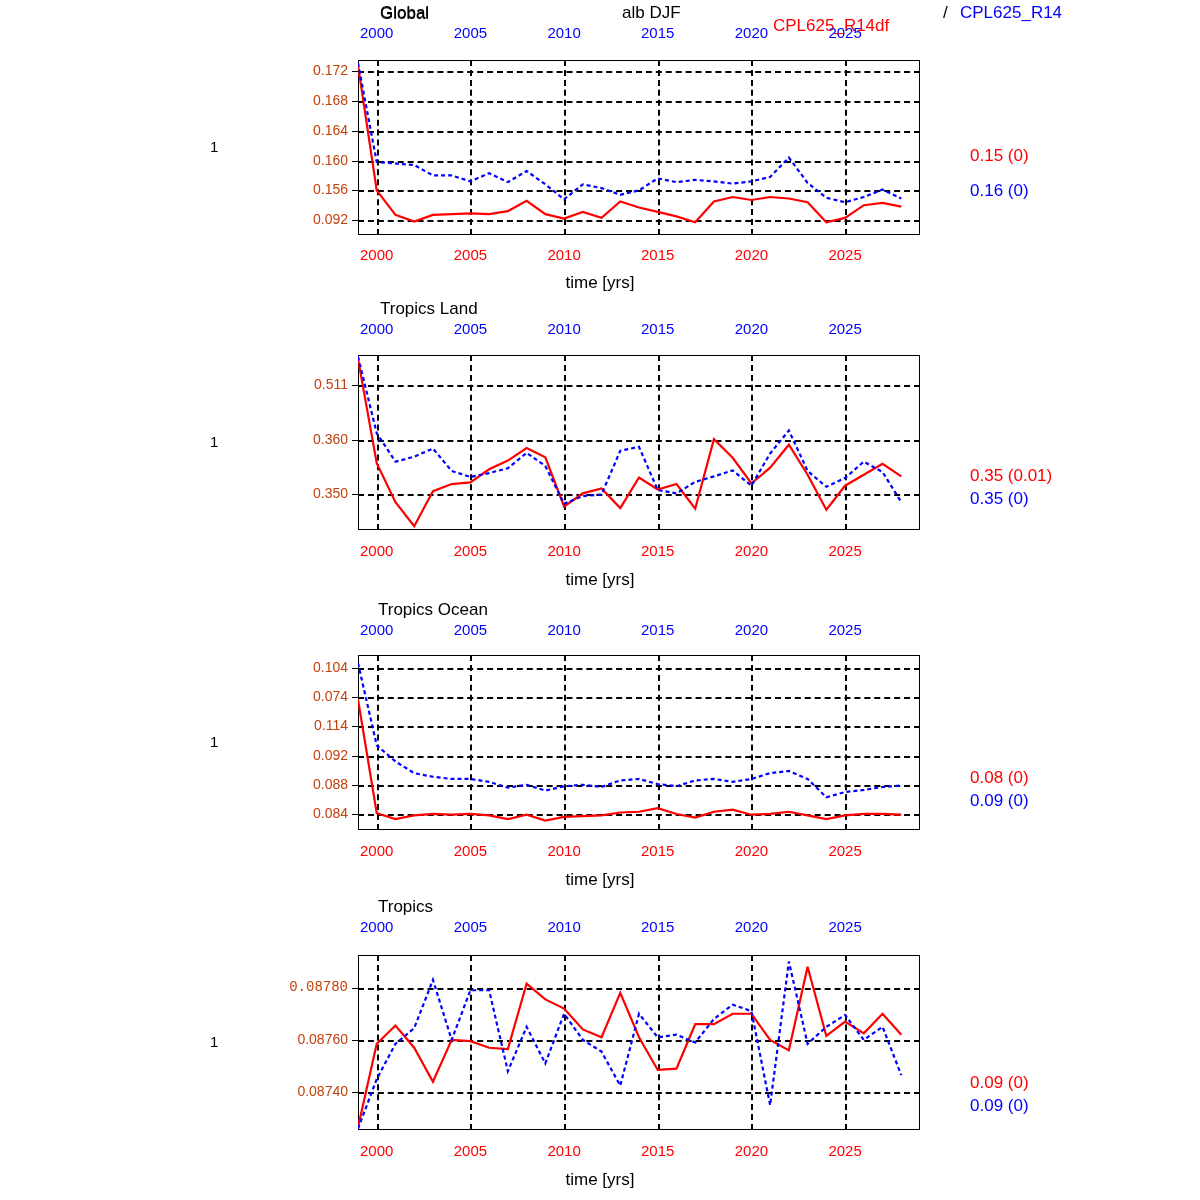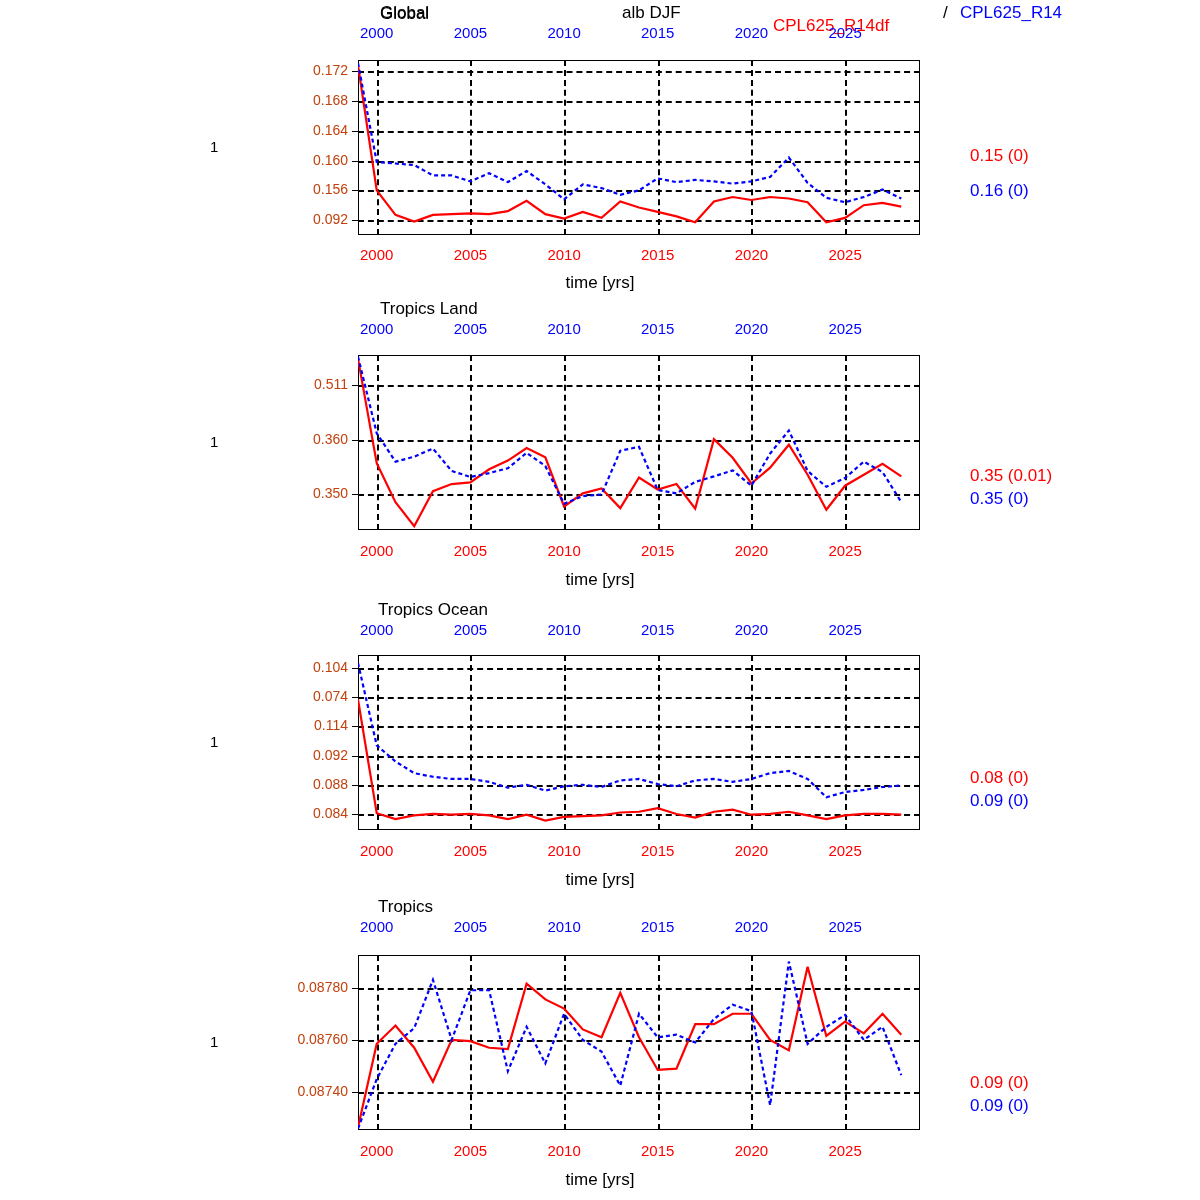--- a/index.html
+++ b/index.html
@@ -197,21 +197,21 @@
     <div class="panel" style="top: 0px; height: 1200px; pointer-events: none;">
       <div class="panel-title" style="left: 378px; top: 897px;">Tropics</div>
       <div class="plot" style="left: 358px; top: 955px; width: 562px; height: 175px;"></div>
       <div class="gl" style="left: 358px; width: 562px; top: 1092.13px;"></div>
       <div class="tick-y" style="left: 243px; width: 105px; top: 1083.13px;">0.08740</div>
       <div class="tk" style="left: 352px; top: 1092.13px; width: 6px; height: 1px;"></div>
       <div class="gl" style="left: 358px; width: 562px; top: 1039.89px;"></div>
       <div class="tick-y" style="left: 243px; width: 105px; top: 1030.89px;">0.08760</div>
       <div class="tk" style="left: 352px; top: 1039.89px; width: 6px; height: 1px;"></div>
       <div class="gl" style="left: 358px; width: 562px; top: 987.649px;"></div>
-      <div class="tick-y" style="left: 243px; width: 105px; top: 978.649px;">0.08780</div>
+      <div class="tick-y" style="left: 243px; width: 105px; top: 978.649px; font-family: Liberation Mono, monospace;">0.08780</div>
       <div class="tk" style="left: 352px; top: 987.649px; width: 6px; height: 1px;"></div>
       <div class="gl-v" style="left: 376.733px; top: 955px; height: 175px;"></div>
       <div class="tick-top" style="left: 376.733px; top: 918px;">2000</div>
       <div class="tick-bot" style="left: 376.733px; top: 1142px;">2000</div>
       <div class="gl-v" style="left: 470.4px; top: 955px; height: 175px;"></div>
       <div class="tick-top" style="left: 470.4px; top: 918px;">2005</div>
       <div class="tick-bot" style="left: 470.4px; top: 1142px;">2005</div>
       <div class="gl-v" style="left: 564.067px; top: 955px; height: 175px;"></div>
       <div class="tick-top" style="left: 564.067px; top: 918px;">2010</div>
       <div class="tick-bot" style="left: 564.067px; top: 1142px;">2010</div>

